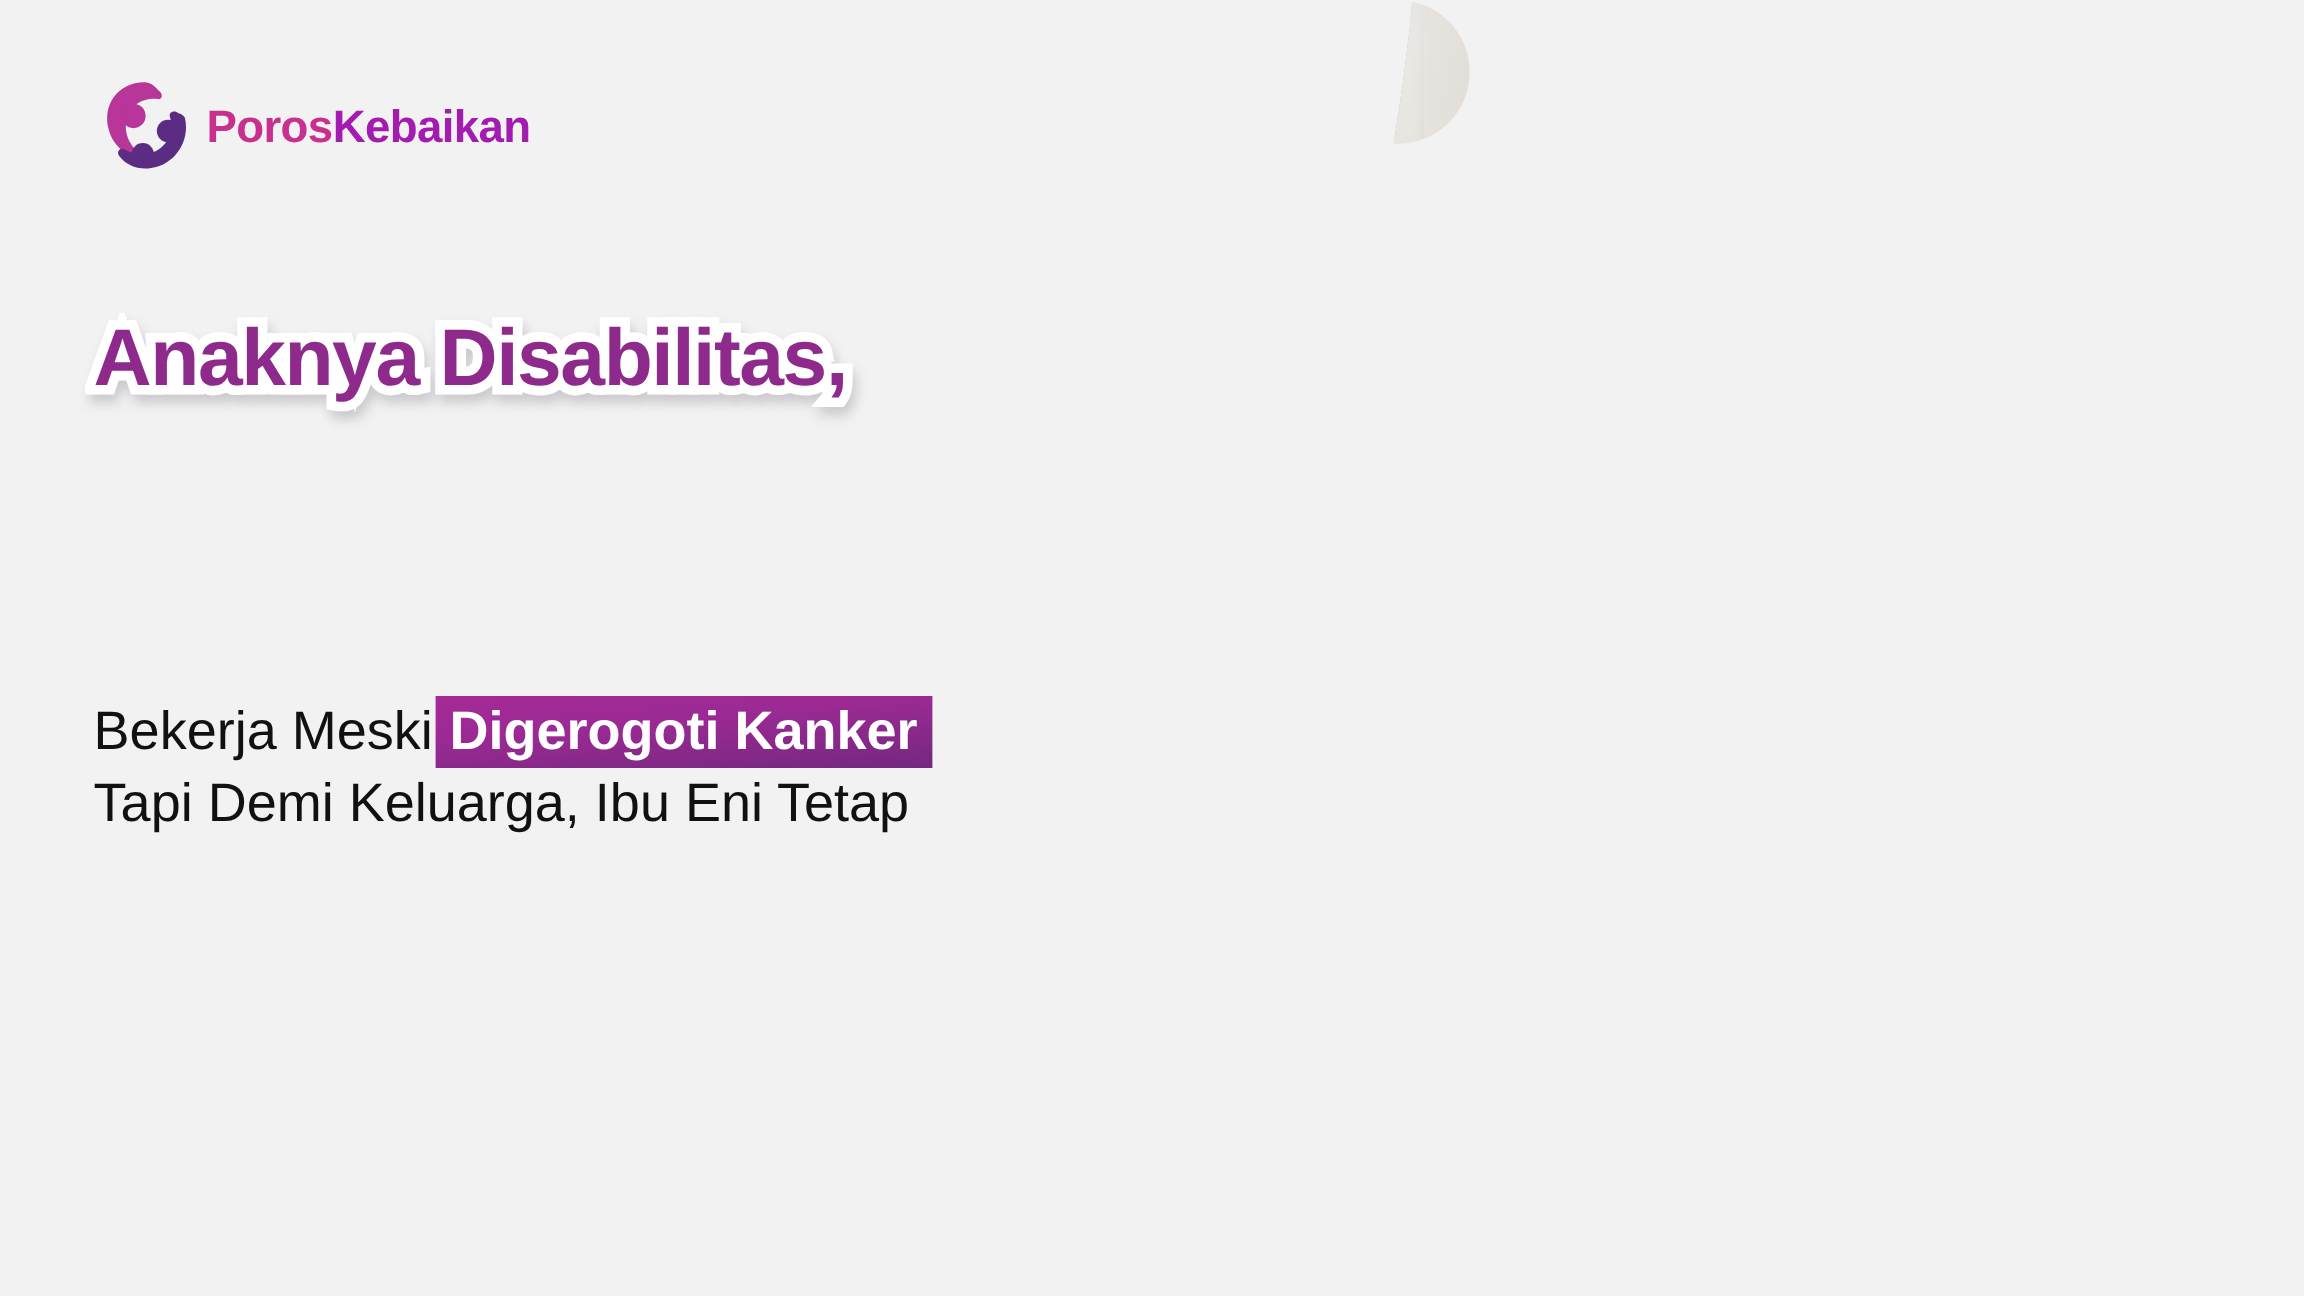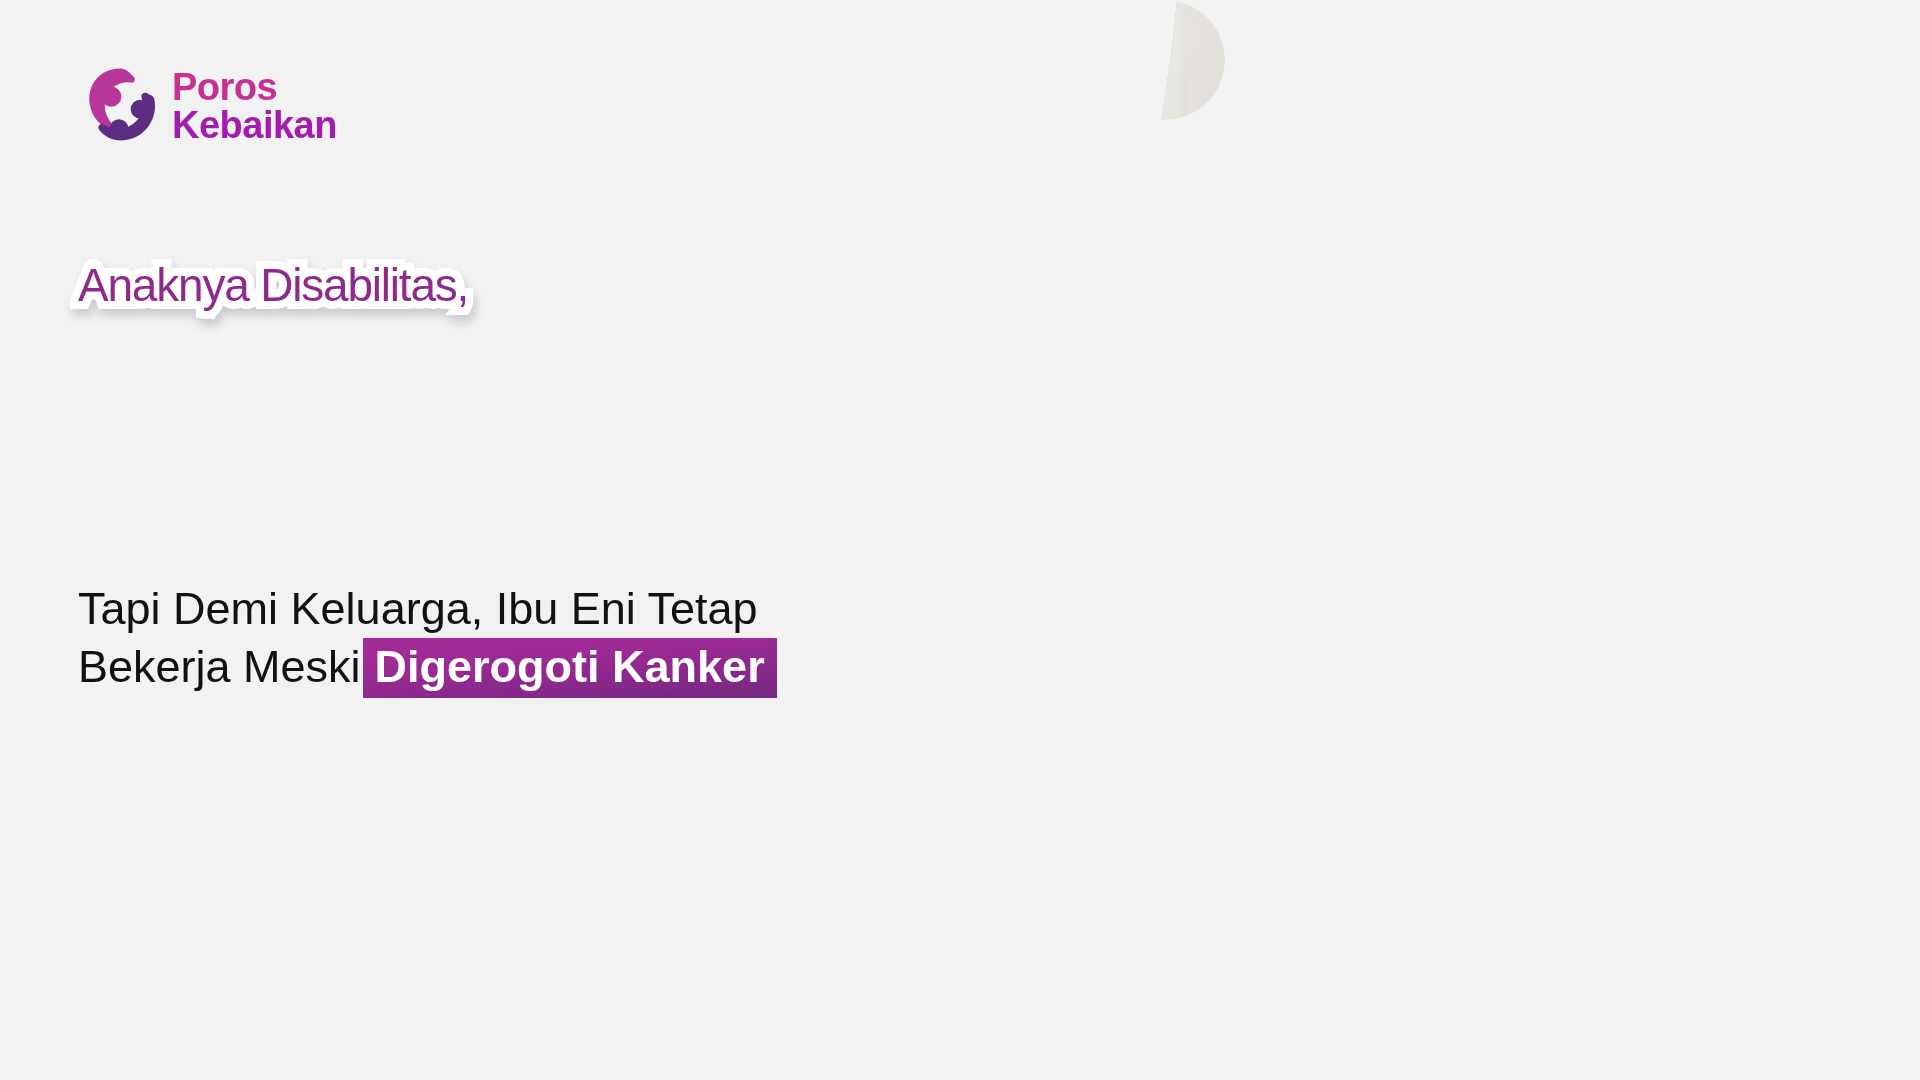--- a/index.html
+++ b/index.html
@@ -158,33 +158,33 @@
     position:absolute; right:0; bottom:0;
     width:175px; height:230px;
     background:linear-gradient(218deg,#ffffff 0%,#fbfbfb 42%,#ececec 72%,#dfdfe0 100%);
     clip-path: path("M 175 0 C 150 78 96 160 0 230 L 175 230 Z");
     box-shadow:-10px -10px 24px rgba(0,0,0,.10);
   }
 
   
   .logo { position:absolute; left:80px; top:62px; display:flex; align-items:center; gap:14px; }
   .logo-mark { width:78px; height:88px; flex:0 0 auto; }
-  .logo-words { display:flex; flex-direction:column; line-height:1.0; }
+  .logo-words { display:flex; flex-direction:row; line-height:1.0; }
   .logo-words span {
     font-size:38px; font-weight:bold; color:#c7308f; letter-spacing:-0.5px;
   }
   .logo-words .l2 { color:#a21caf; }
 
   
   .headline {
     position:absolute; left:78px; top:255px;
     width:830px;
   }
   .hl-line {
-    font-size:46px; font-weight:normal; color:#8e2a8c;
+    font-size:67px; font-weight:bold; color:#8e2a8c;
     letter-spacing:-1.2px; line-height:1.32; white-space:nowrap;
     -webkit-text-stroke:16px #ffffff;
     paint-order: stroke fill;
     filter: drop-shadow(3px 7px 5px rgba(70,60,70,.22));
   }
   .hl-line.l2 { color:#6c2a8e; margin-top:-6px; }
 
   
   .subtitle {
     position:absolute; left:78px; top:580px;
@@ -268,19 +268,19 @@
       <span class="l1">Poros</span>
       <span class="l2">Kebaikan</span>
     </div>
   </div>
 
   <div class="headline">
     <div class="hl-line l1">Anaknya Disabilitas,</div>
   </div>
 
   <div class="subtitle">
-    <div class="sub-line">Tapi Demi Keluarga, Ibu Eni Tetap</div>
     <div class="sub-line">
       <span>Bekerja Meski</span><span class="badge">Digerogoti Kanker</span>
     </div>
+    <div class="sub-line">Tapi Demi Keluarga, Ibu Eni Tetap</div>
   </div>
 
 </div>
 
 </body></html>

